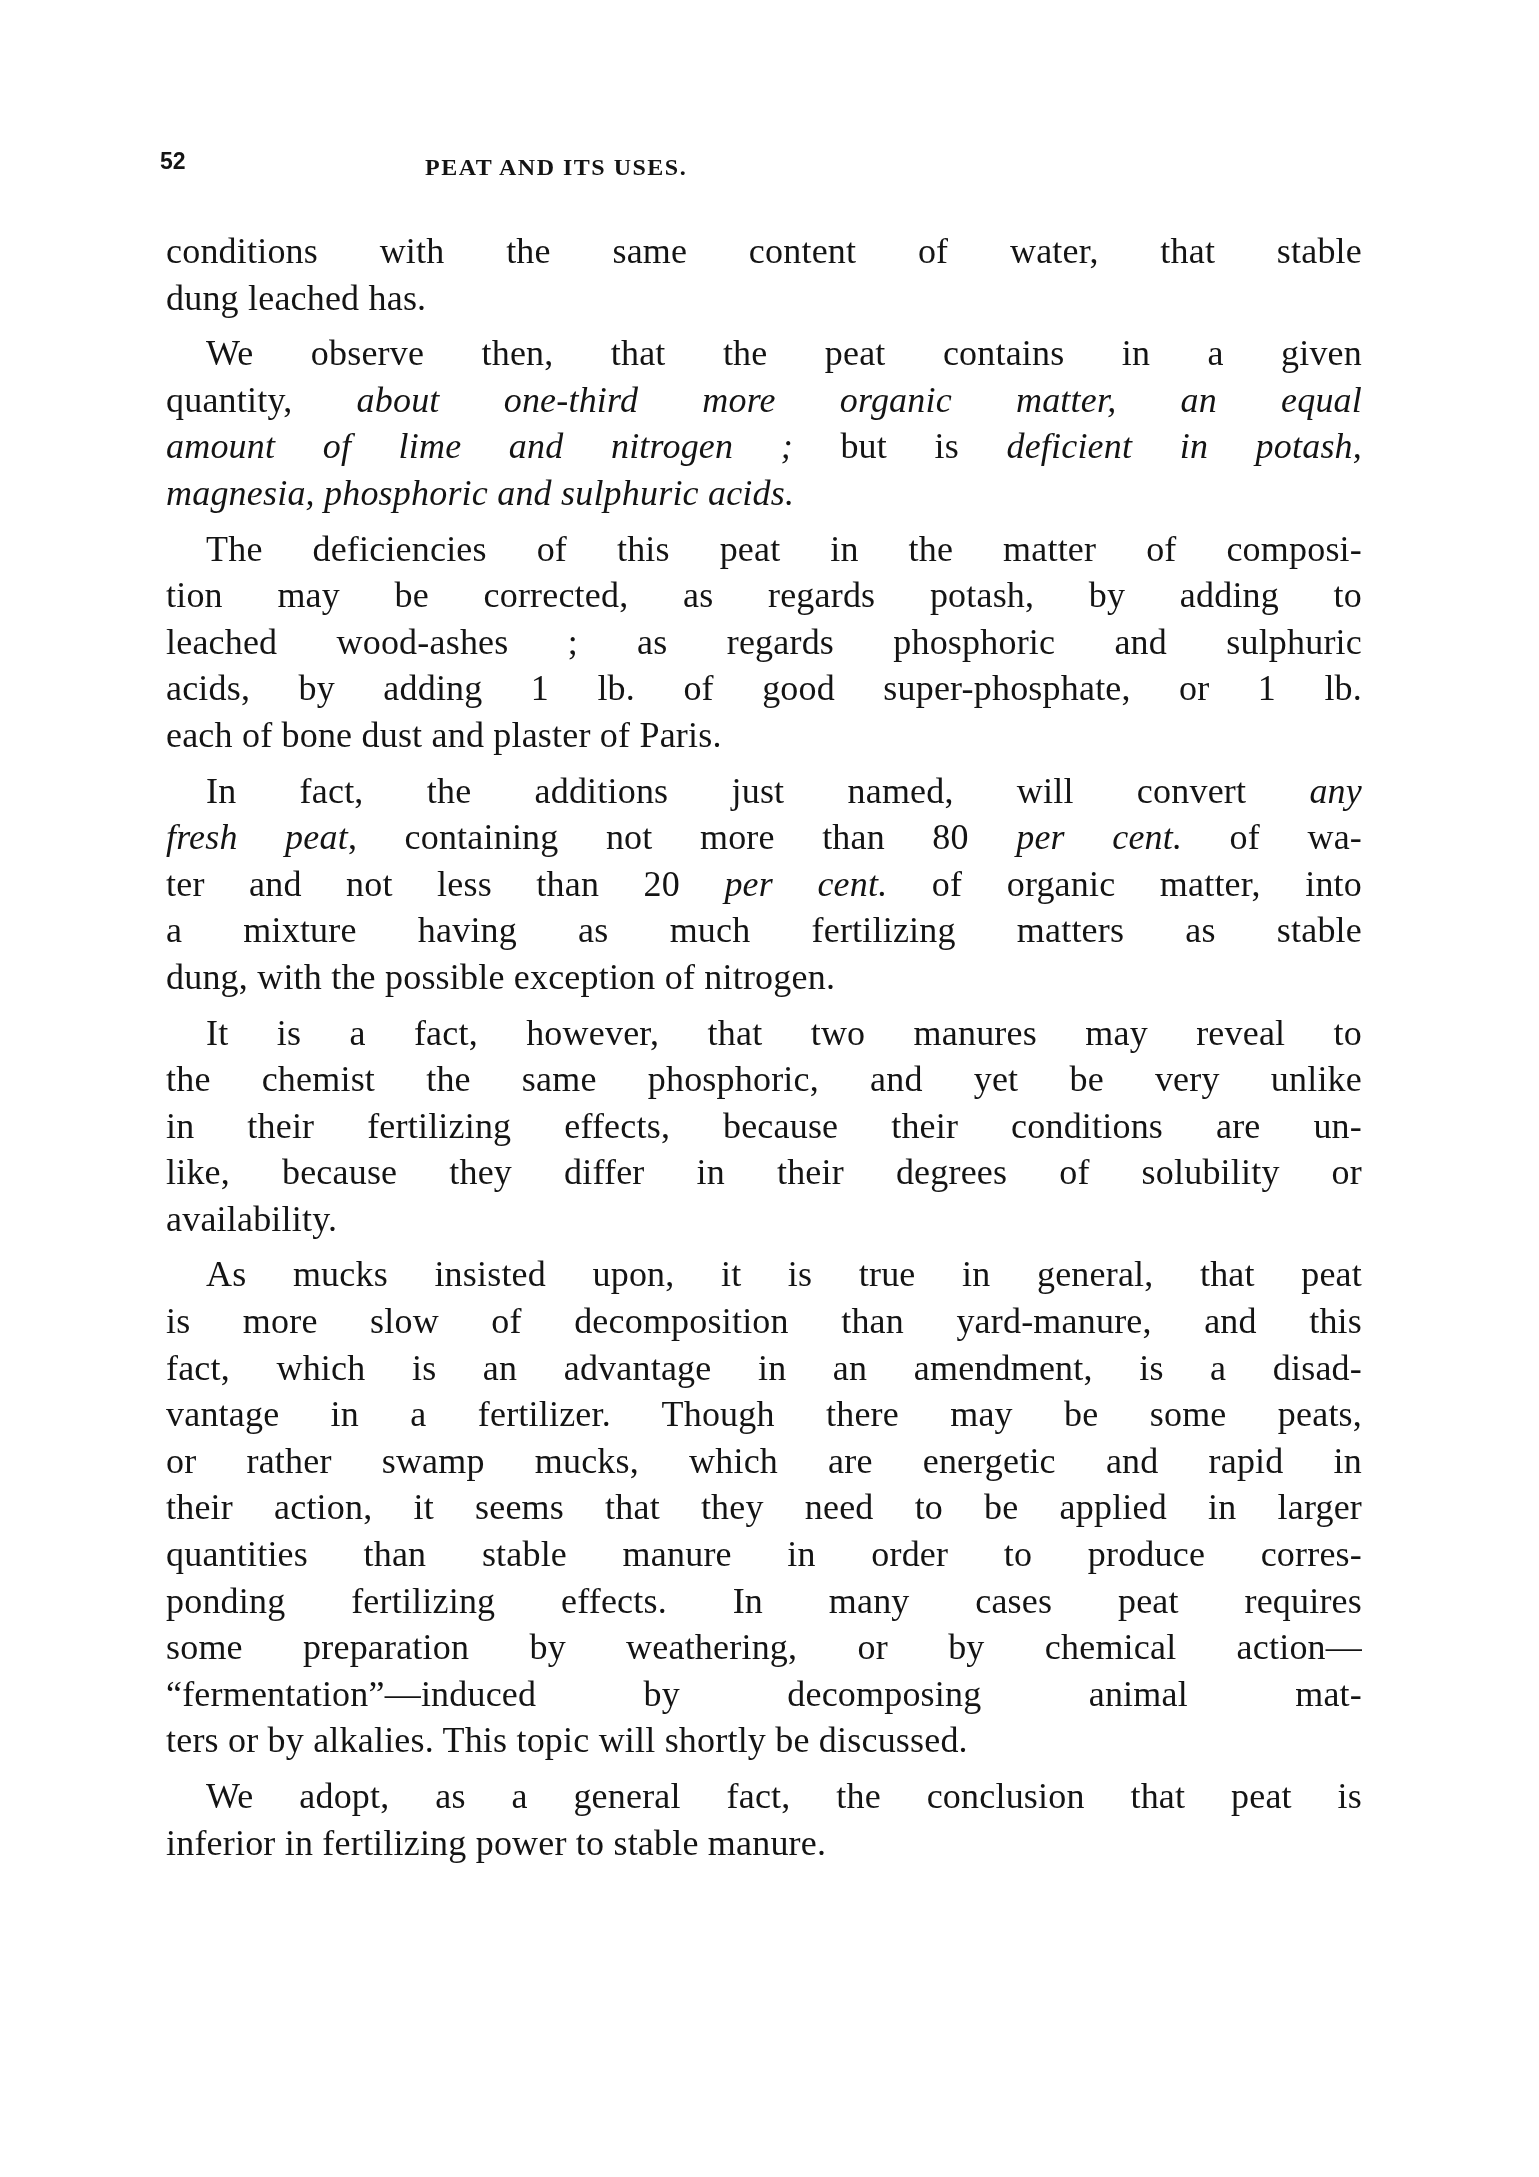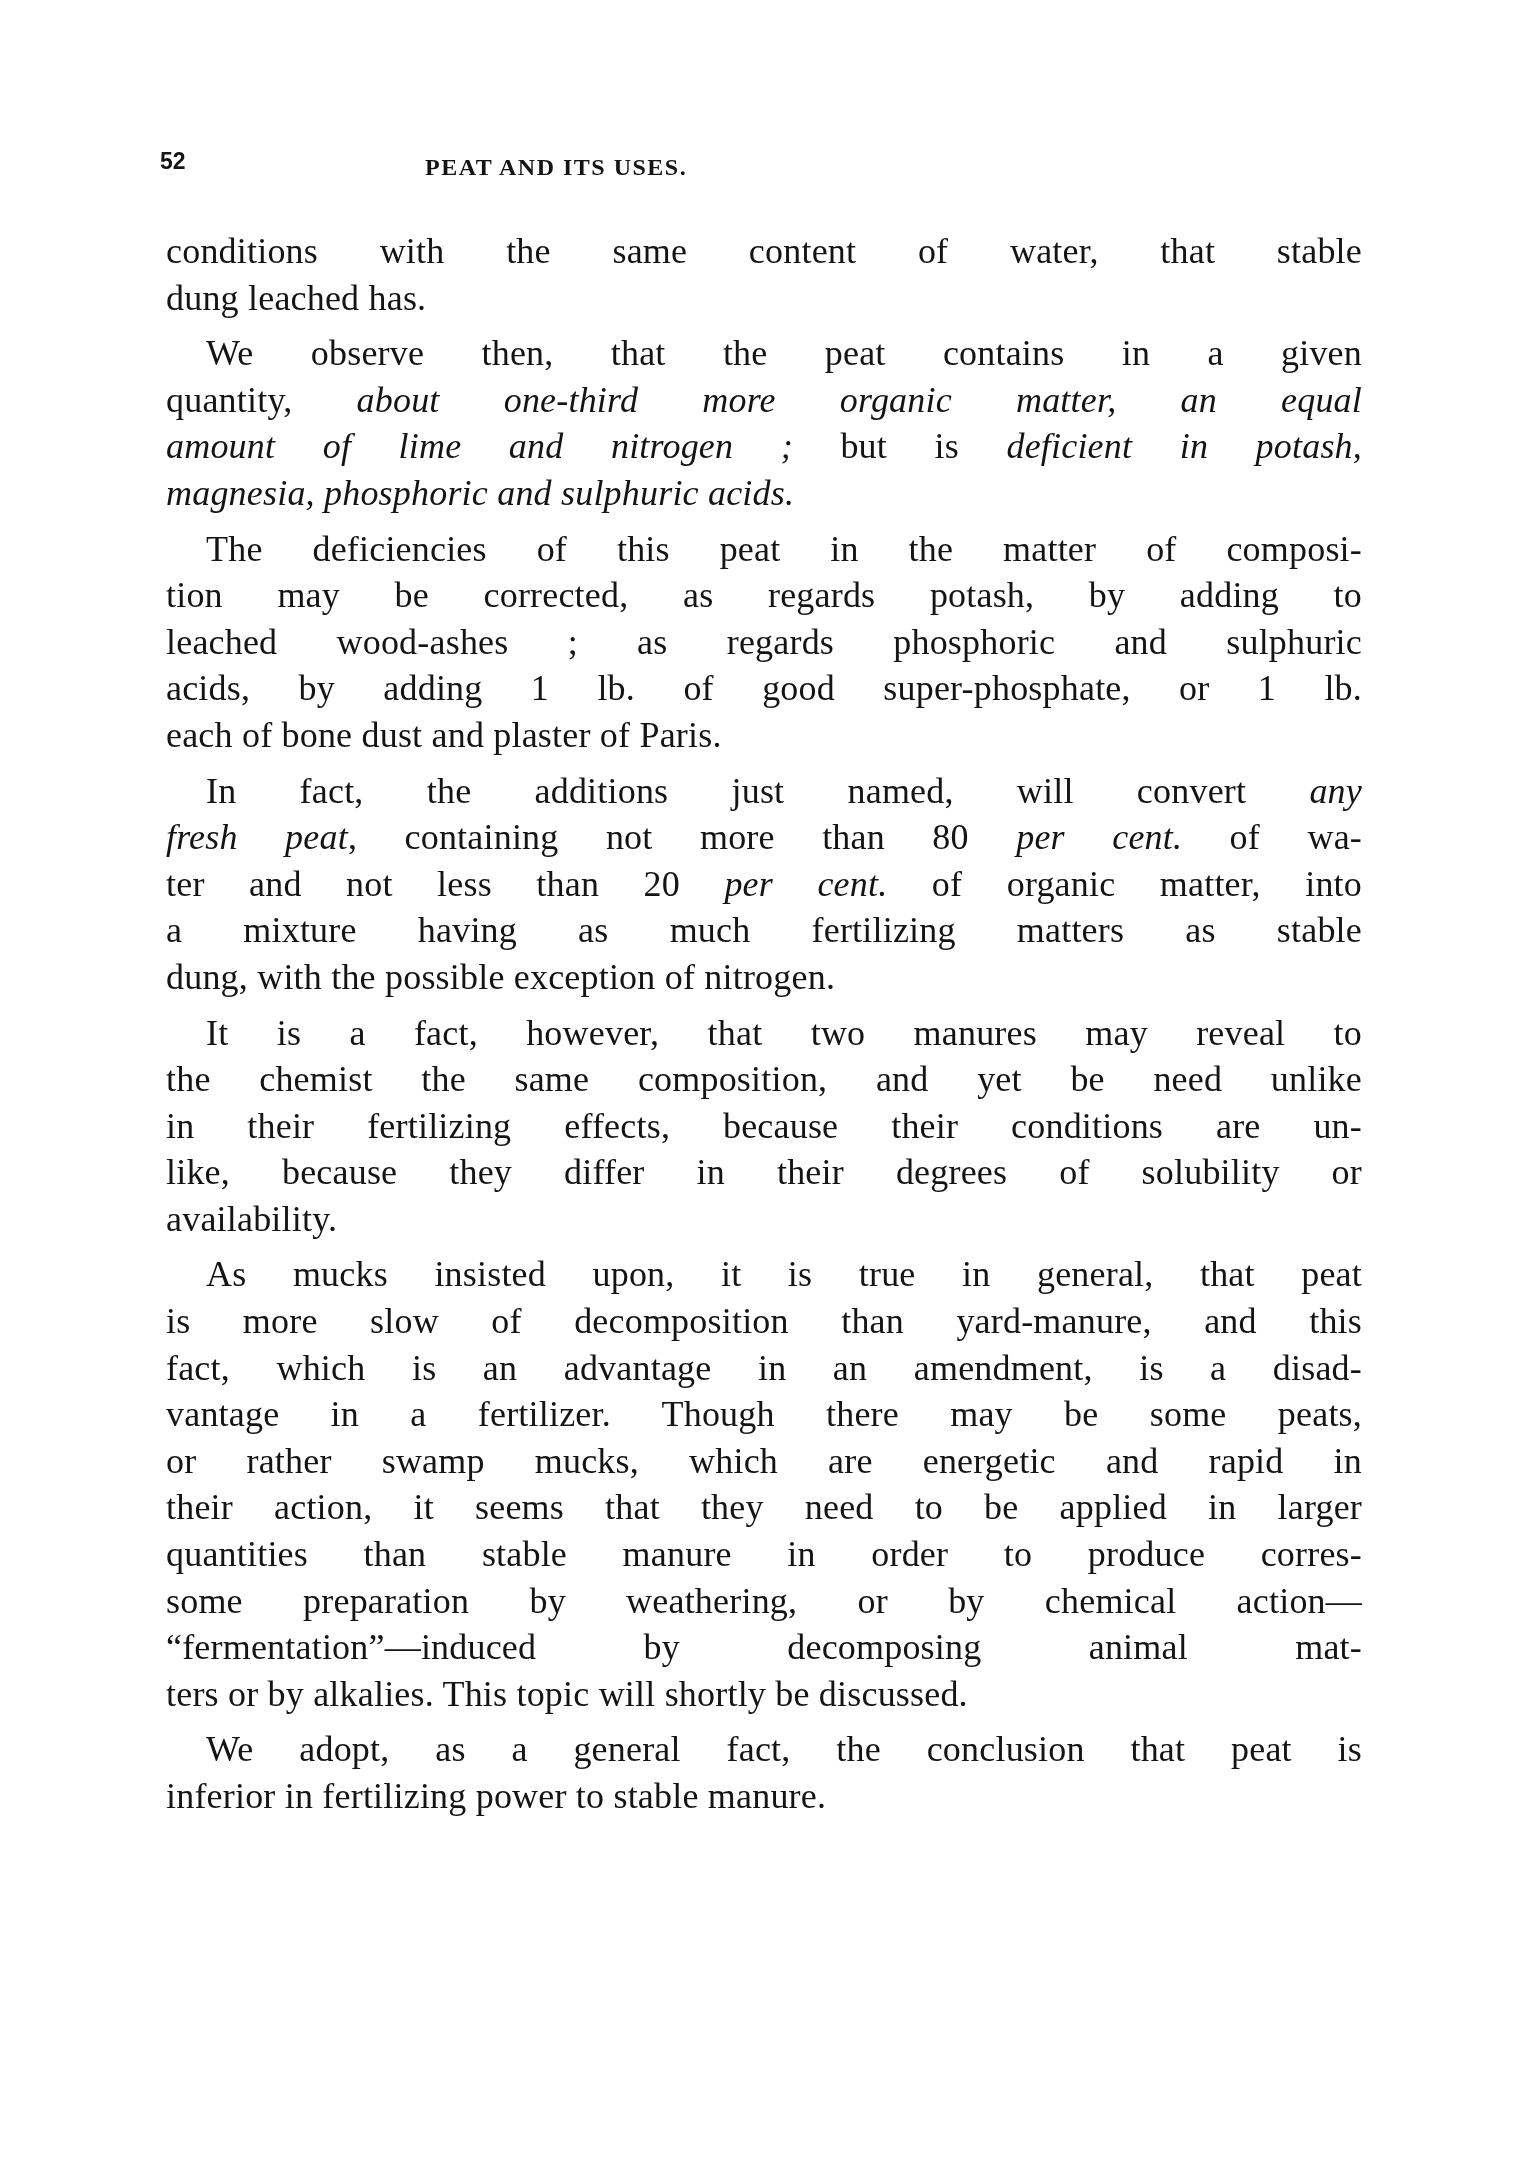--- a/index.html
+++ b/index.html
@@ -110,33 +110,34 @@
       </div>
       <div class="para">
         <span class="line indent"><span>In fact, the additions just named, will convert </span><em>any</em></span>
         <span class="line"><em>fresh peat</em><span>, containing not more than 80 </span><em>per cent.</em><span> of wa-</span></span>
         <span class="line"><span>ter and not less than 20 </span><em>per cent.</em><span> of organic matter, into</span></span>
         <span class="line"><span>a mixture having as much fertilizing matters as stable</span></span>
         <span class="line last"><span>dung, with the possible exception of nitrogen.</span></span>
       </div>
       <div class="para">
         <span class="line indent"><span>It is a fact, however, that two manures may reveal to</span></span>
-        <span class="line"><span>the chemist the same composition, and yet be need unlike</span></span>
+        <span class="line"><span>the chemist the same phosphoric, and yet be very unlike</span></span>
         <span class="line"><span>in their fertilizing effects, because their conditions are un-</span></span>
         <span class="line"><span>like, because they differ in their degrees of solubility or</span></span>
         <span class="line last"><span>availability.</span></span>
       </div>
       <div class="para">
         <span class="line indent"><span>As mucks insisted upon, it is true in general, that peat</span></span>
         <span class="line"><span>is more slow of decomposition than yard-manure, and this</span></span>
         <span class="line"><span>fact, which is an advantage in an amendment, is a disad-</span></span>
         <span class="line"><span>vantage in a fertilizer.  Though there may be some peats,</span></span>
         <span class="line"><span>or rather swamp mucks, which are energetic and rapid in</span></span>
         <span class="line"><span>their action, it seems that they need to be applied in larger</span></span>
         <span class="line"><span>quantities than stable manure in order to produce corres-</span></span>
+        <span class="line"><span>ponding fertilizing effects.  In many cases peat requires</span></span>
         <span class="line"><span>some preparation by weathering, or by chemical action—</span></span>
         <span class="line"><span>“fermentation”—induced by decomposing animal mat-</span></span>
         <span class="line last"><span>ters or by alkalies.  This topic will shortly be discussed.</span></span>
       </div>
       <div class="para">
         <span class="line indent"><span>We adopt, as a general fact, the conclusion that peat is</span></span>
         <span class="line last"><span>inferior in fertilizing power to stable manure.</span></span>
       </div>
     </div>
 </div>

